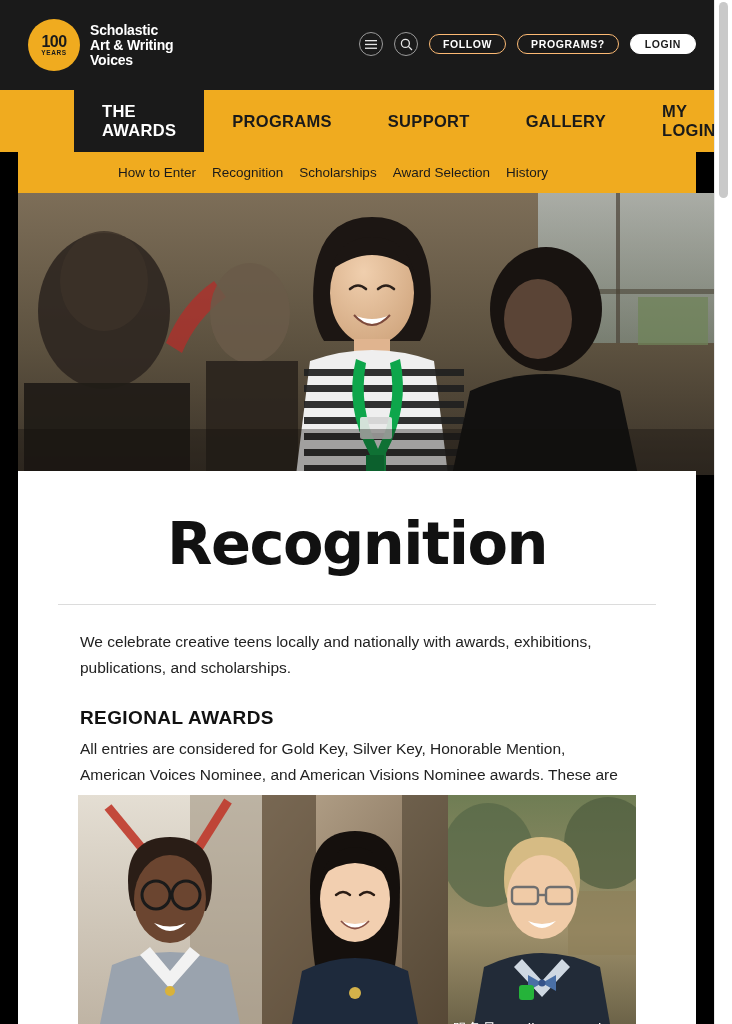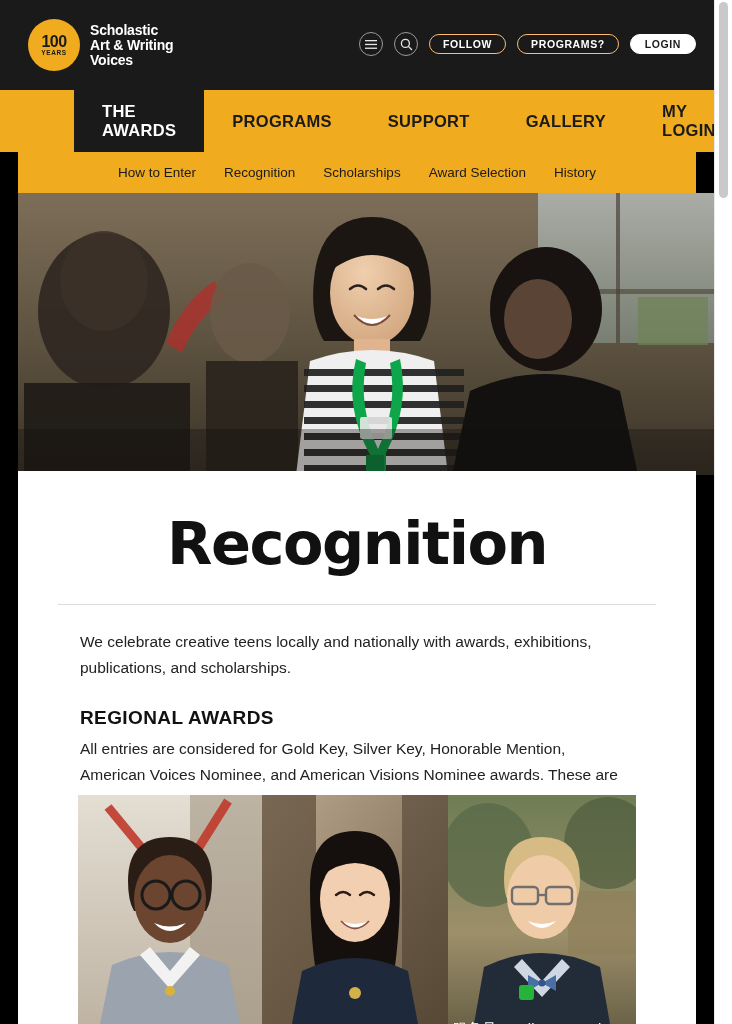--- a/index.html
+++ b/index.html
@@ -82,21 +82,21 @@
   }
   .nav-main .item.active {
     background: #1a1a1a; color: #ffffff;
   }
   .nav-sub {
     position: absolute; top: 152px; left: 18px;
     width: 678px; height: 41px;
     background: #f0ab1f;
     display: flex; align-items: center;
     padding-left: 100px;
-    gap: 28px;
+    gap: 16px;
   }
   .nav-sub .subitem {
     color: #1a1a1a; font-size: 13.5px;
   }
   
   .hero {
     position: absolute; top: 193px; left: 18px;
     width: 696px; height: 282px;
     overflow: hidden;
     background: #4c4236;

